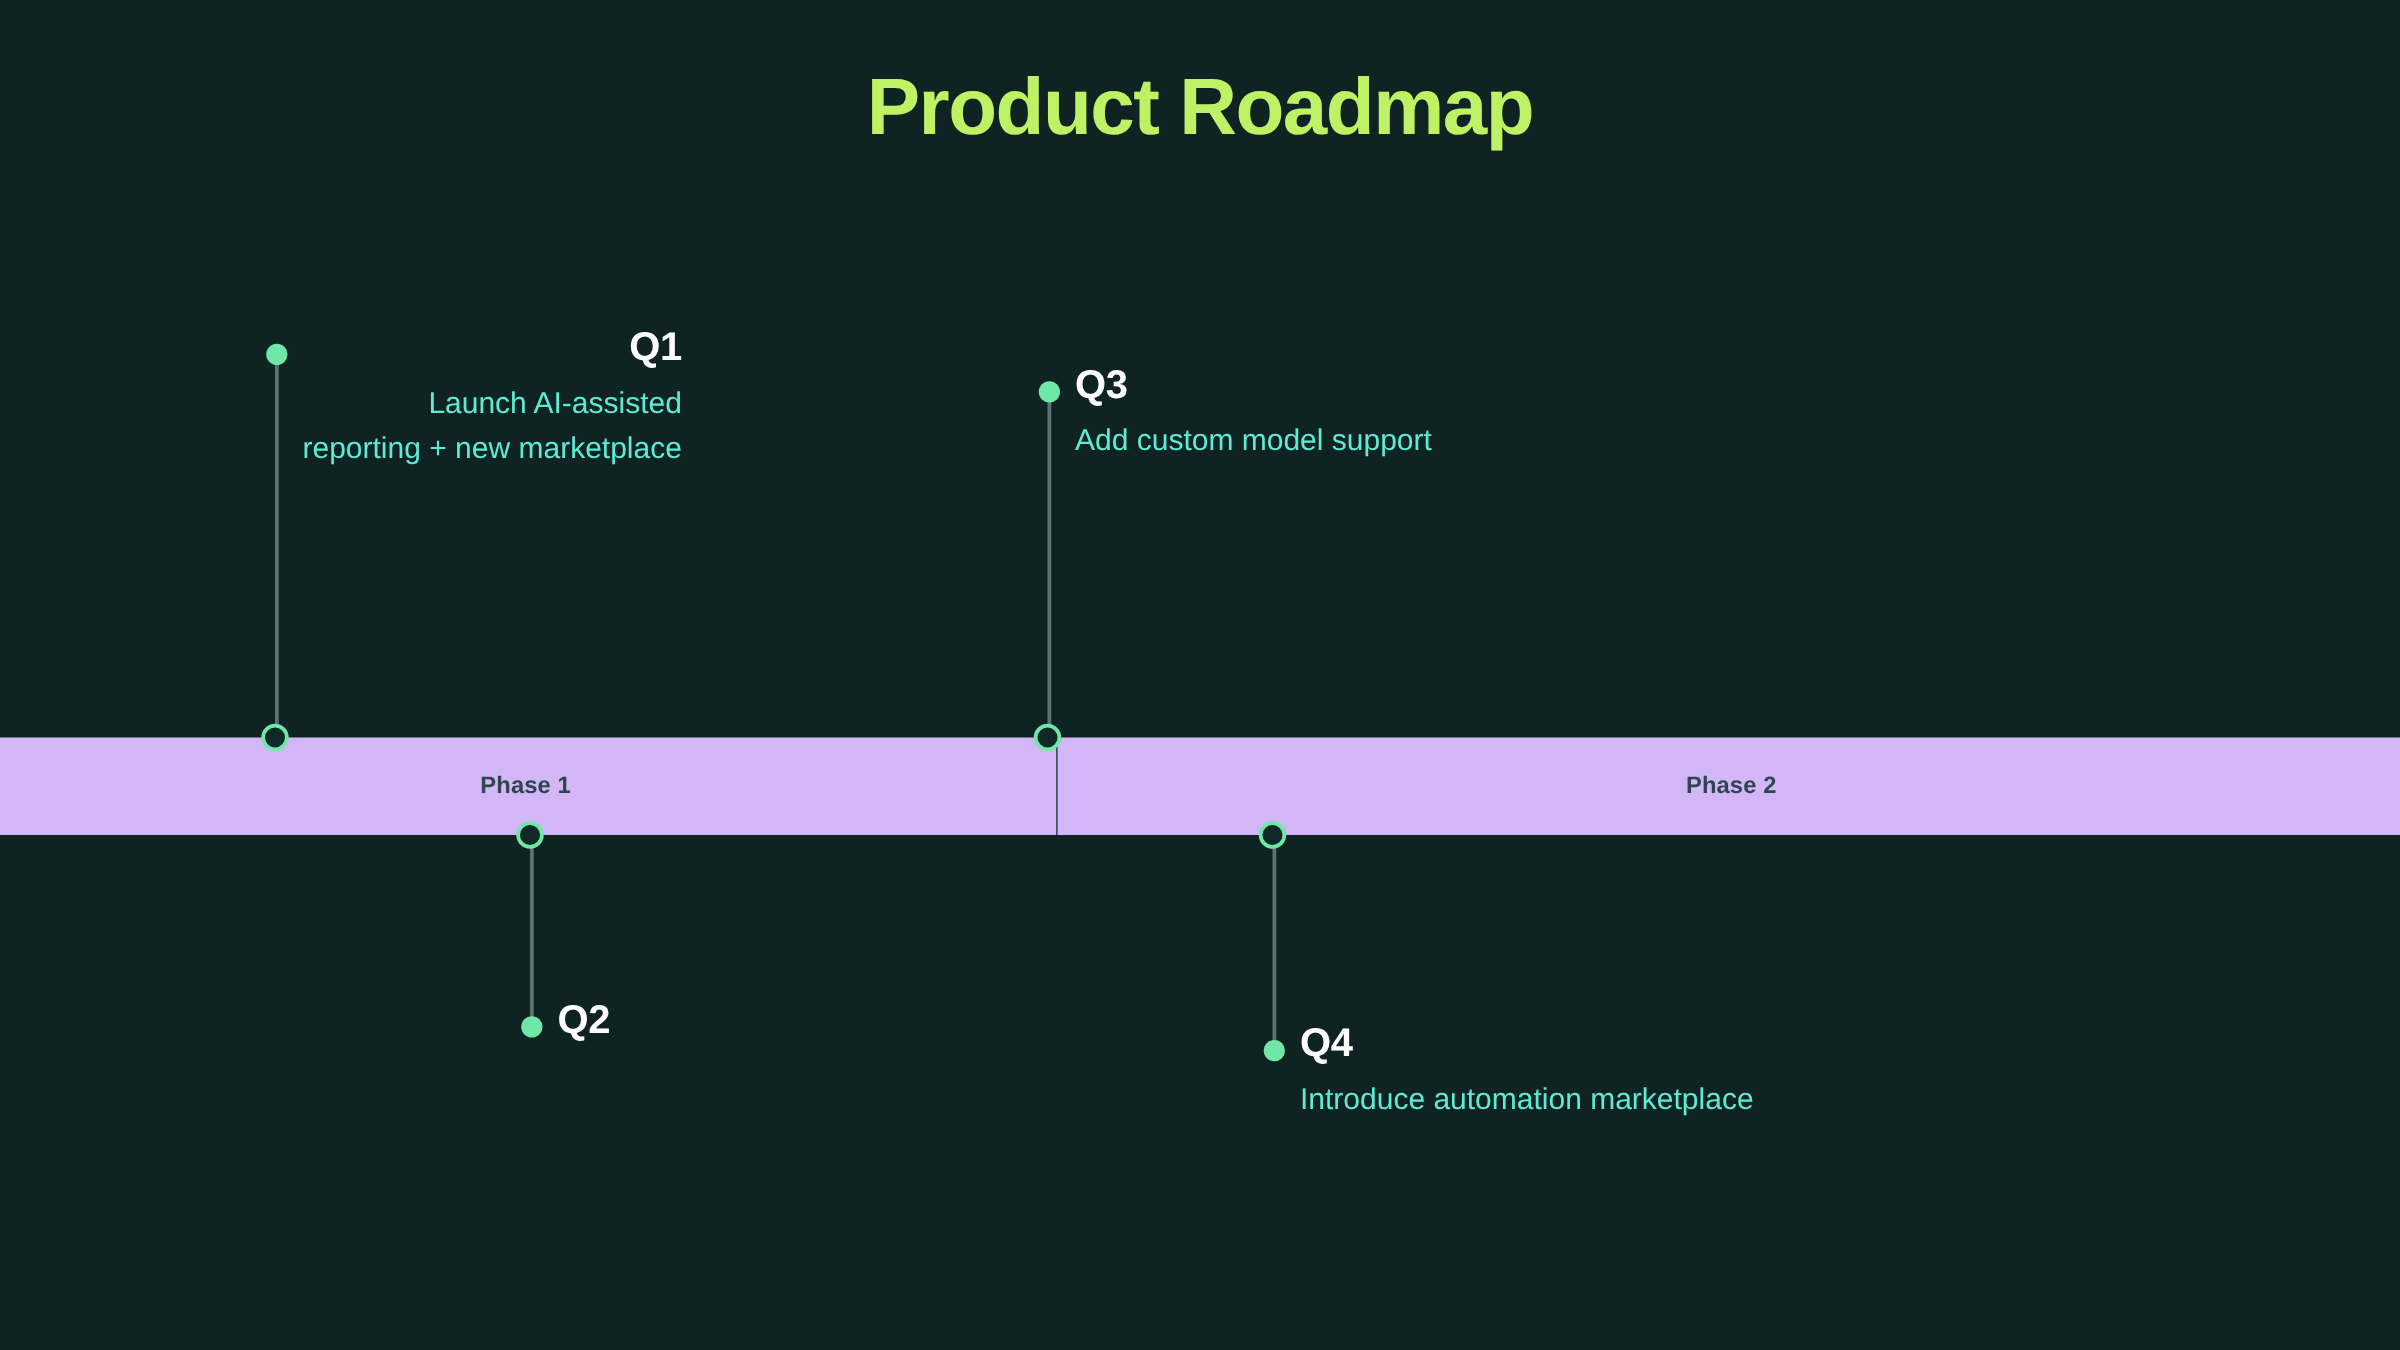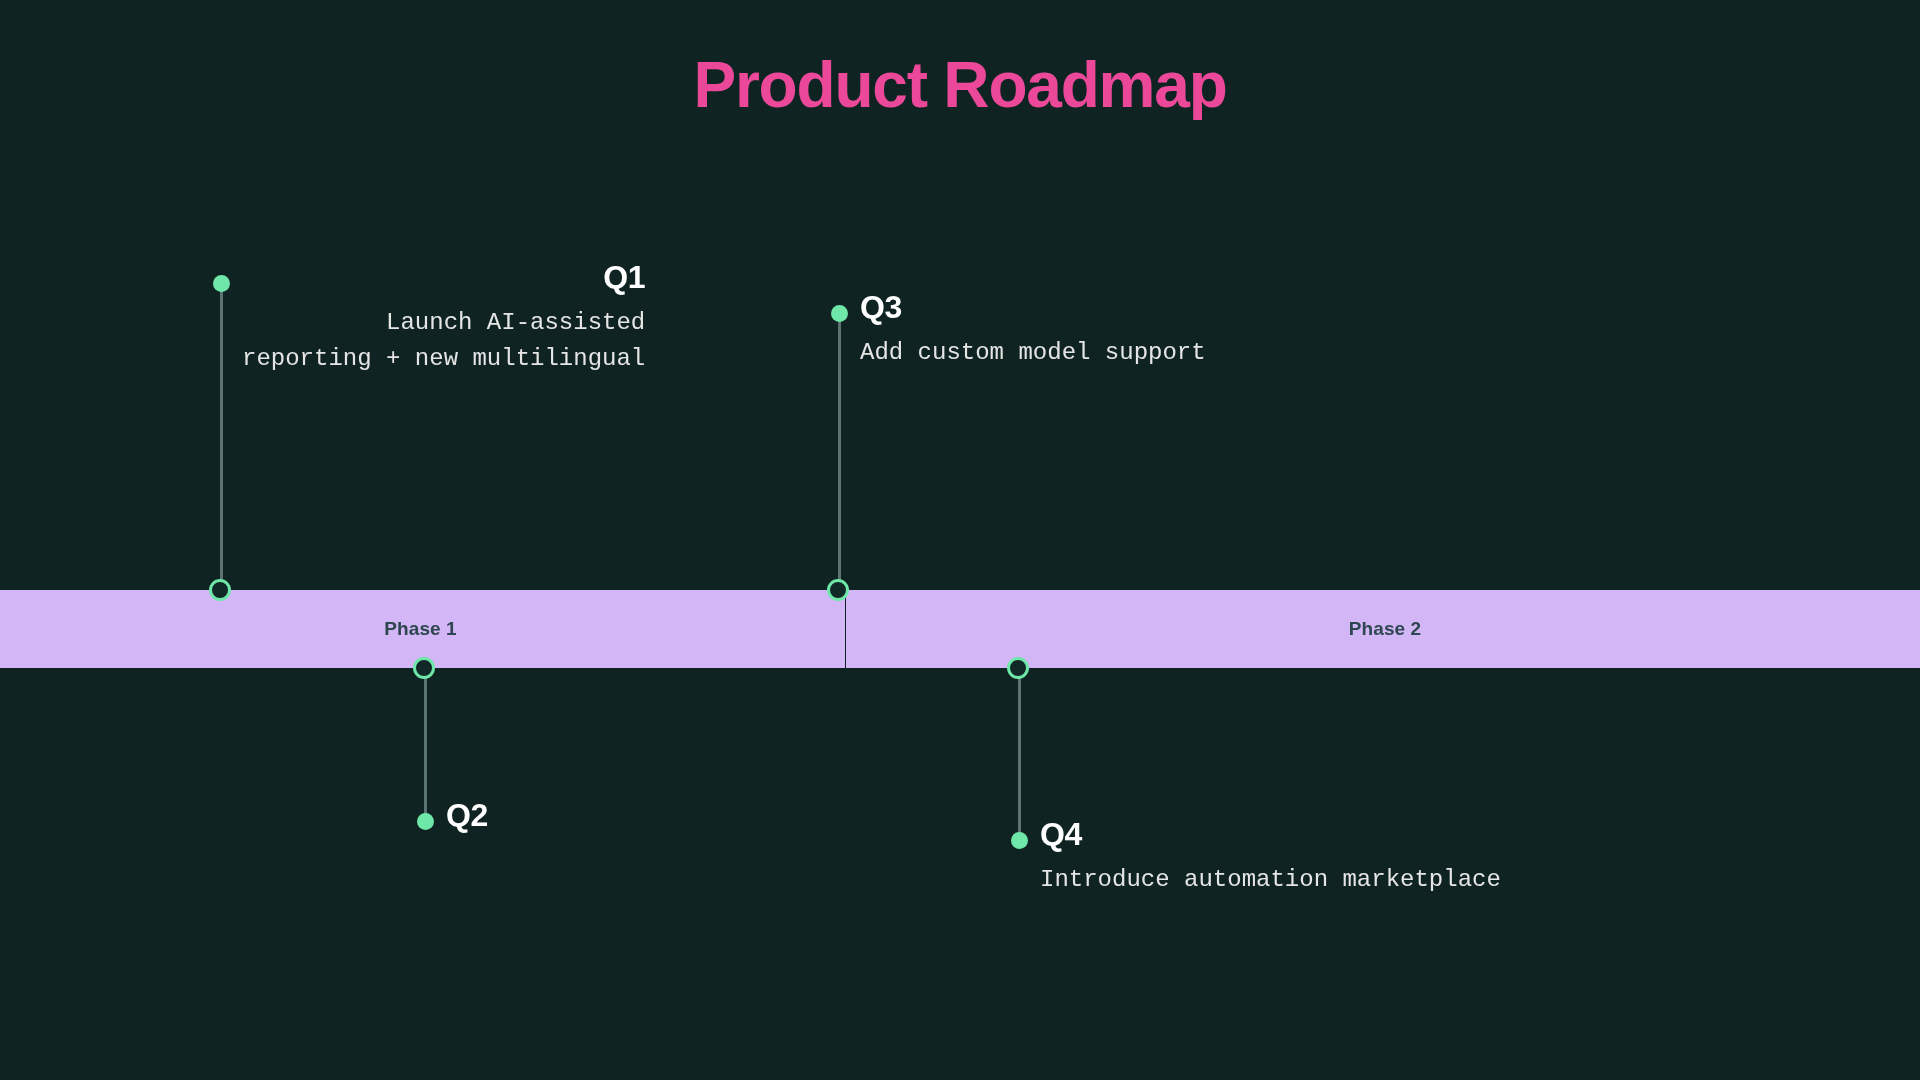--- a/index.html
+++ b/index.html
@@ -15,21 +15,21 @@
     font-family:"Liberation Sans", sans-serif;
     position:relative;
   }
 
   
   .page-title {
     position:absolute;
     left:0; right:0;
     top:52px;
     text-align:center;
-    color:#ec4899;
+    color:#bef264;
     font-size:64px;
     font-weight:bold;
     letter-spacing:-1.2px;
     line-height:1.05;
   }
 
   
   .phase-band {
     position:absolute;
     left:0;
@@ -101,26 +101,25 @@
 
   .ms-quarter {
     color:#FFFFFF;
     font-size:32px;
     font-weight:bold;
     letter-spacing:-0.3px;
     line-height:1;
   }
 
   .ms-desc {
-    color:#e5e5e5;
+    color:#5eead4;
     font-size:24px;
     font-weight:normal;
     line-height:1.52;
     margin-top:12px;
-    font-family:Liberation Mono, monospace;
   }
 
   
   #ms-q1 { left:220px; top:283px; }
   #ms-q1 .stem      { top:0; height:307px; }
   #ms-q1 .dot-solid { top:-8px; }
   #ms-q1 .dot-ring  { top:296px; }
   #ms-q1 .ms-text   { top:-22px;text-align:right; }
 
   
@@ -162,21 +161,21 @@
 </div>
 
 <div class="milestone" id="ms-q1">
   <div class="stem"></div>
   <div class="dot-solid"></div>
   <div class="dot-ring"></div>
   <div class="ms-text">
     <div class="ms-quarter">Q1</div>
     <div class="ms-desc">
       <div>Launch AI-assisted</div>
-      <div>reporting + new multilingual</div>
+      <div>reporting + new marketplace</div>
     </div>
   </div>
 </div>
 
 <div class="milestone" id="ms-q3">
   <div class="stem"></div>
   <div class="dot-solid"></div>
   <div class="dot-ring"></div>
   <div class="ms-text">
     <div class="ms-quarter">Q3</div>

